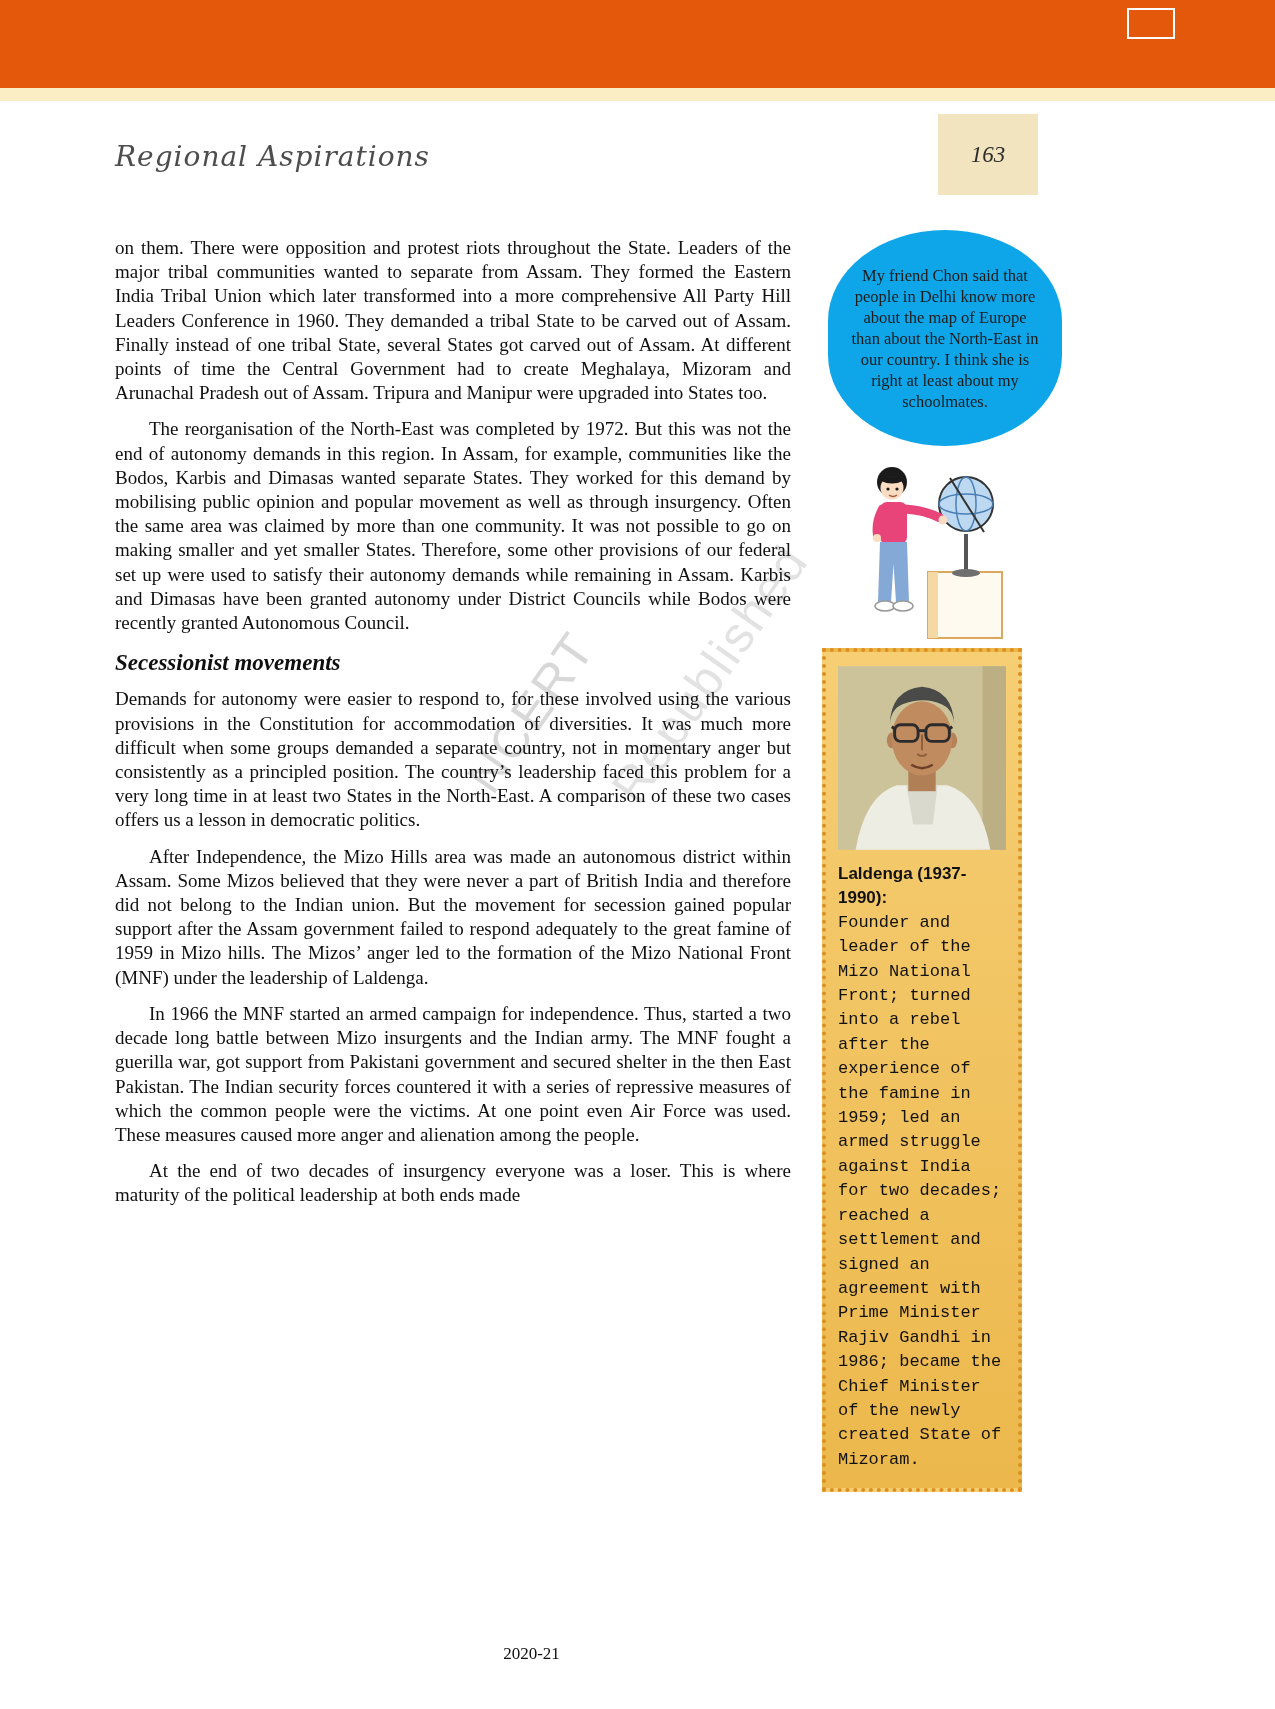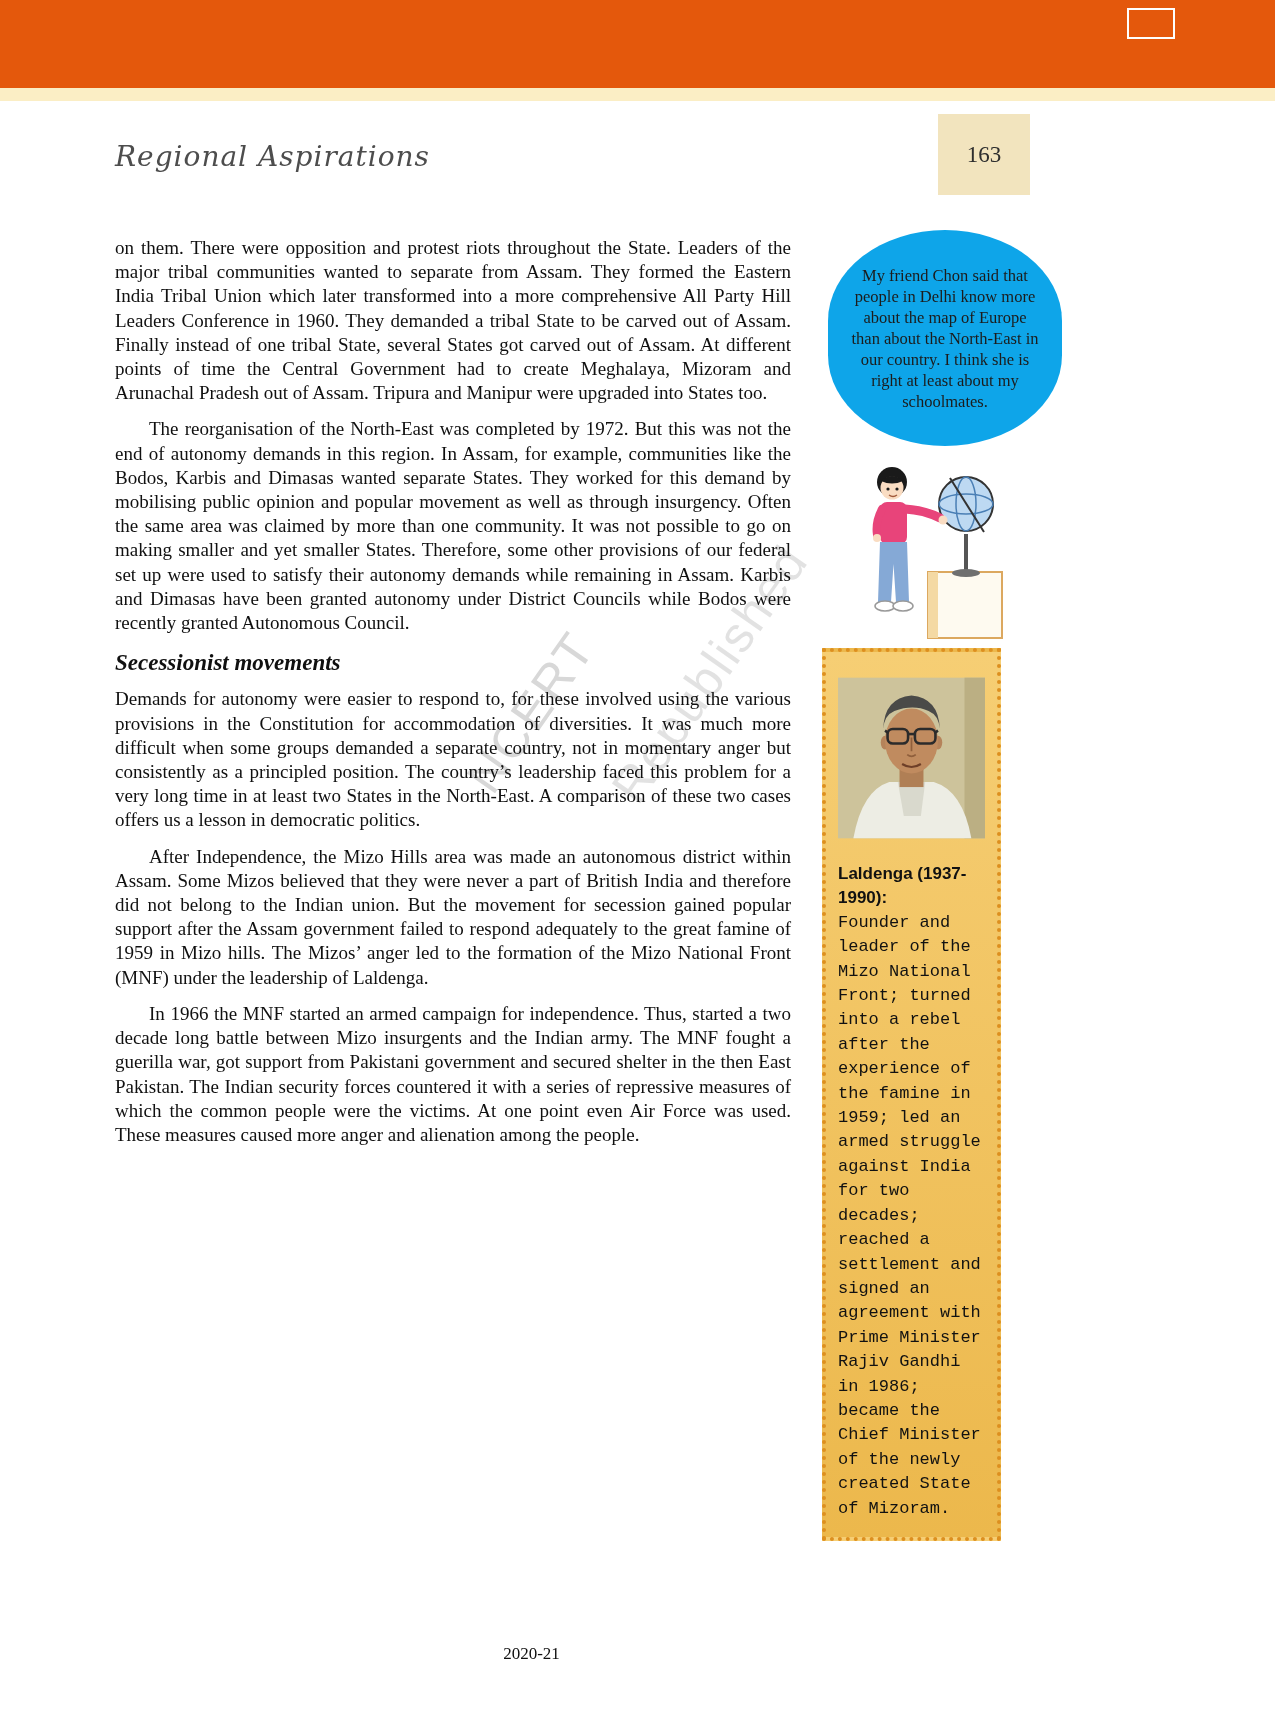--- a/index.html
+++ b/index.html
@@ -12,23 +12,23 @@
   .banner { position:absolute; top:0; left:0; width:1275px; height:88px; background:#E4580C; }
   .banner-corner { position:absolute; top:8px; right:100px; width:44px; height:27px; border:2px solid #ffffff; background:transparent; }
   .strip { position:absolute; top:88px; left:0; width:1275px; height:13px; background:#FBEEC5; }
 
   
   .header-title {
     position:absolute; left:115px; top:140px; font-style:italic; font-size:28px;
     color:#4d4d4d; font-family:"DejaVu Serif", serif; letter-spacing:1px;
   }
   .page-number-box {
-    position:absolute; left:938px; top:114px; width:92px; height:81px; background:#F2E4BE;
+    position:absolute; left:938px; top:114px; width:100px; height:81px; background:#F2E4BE;
     display:flex; align-items:center; justify-content:center;
-    font-size:23px; color:#2e2e2e;
+    font-style:italic; font-size:23px; color:#2e2e2e;
   }
 
   
   .wm { position:absolute; color:#9a9a9a; opacity:0.38; font-size:50px; letter-spacing:2px;
         font-family:"Liberation Sans", sans-serif; pointer-events:none; white-space:nowrap; }
   .wm1 { left:455px; top:770px; transform:rotate(-55deg); transform-origin:left top; }
   .wm2 { left:600px; top:780px; transform:rotate(-55deg); transform-origin:left top; opacity:0.28; }
 
   
   .main-col {
@@ -50,21 +50,21 @@
   }
   .speech-bubble .bubble-text {
     width:82%; text-align:center; font-size:16.5px; line-height:21px; color:#1c1c1c;
   }
 
   
   .cartoon { position:absolute; left:838px; top:452px; width:168px; height:192px; }
 
   
   .profile-box {
-    position:absolute; left:822px; top:648px; width:179px; box-sizing:border-box;
+    position:absolute; left:822px; top:648px; width:200px; box-sizing:border-box;
     background:linear-gradient(#F6CE74, #ECB84C);
     border:4px dotted #DD8F1F; padding:12px 12px 16px 12px;
   }
   .portrait { width:100%; height:188px; display:block; margin-bottom:10px; }
   .profile-text { font-family:"Liberation Sans", sans-serif; font-size:17px; line-height:24.4px; color:#111; }
   .profile-name { font-weight:bold; display:block; }
   .profile-desc { display:block;font-family:Liberation Mono, monospace; }
 
   
   .footer { position:absolute; top:1644px; left:0; width:1063px; text-align:center;
@@ -86,20 +86,21 @@
 <div class="wm wm1">NCERT</div>
 <div class="wm wm2">Republished</div>
 
 <div class="main-col">
   <p class="para">on them. There were opposition and protest riots throughout the State. Leaders of the major tribal communities wanted to separate from Assam. They formed the Eastern India Tribal Union which later transformed into a more comprehensive All Party Hill Leaders Conference in 1960. They demanded a tribal State to be carved out of Assam. Finally instead of one tribal State, several States got carved out of Assam. At different points of time the Central Government had to create Meghalaya, Mizoram and Arunachal Pradesh out of Assam. Tripura and Manipur were upgraded into States too.</p>
   <p class="para indent">The reorganisation of the North-East was completed by 1972. But this was not the end of autonomy demands in this region. In Assam, for example, communities like the Bodos, Karbis and Dimasas wanted separate States. They worked for this demand by mobilising public opinion and popular movement as well as through insurgency. Often the same area was claimed by more than one community. It was not possible to go on making smaller and yet smaller States. Therefore, some other provisions of our federal set up were used to satisfy their autonomy demands while remaining in Assam. Karbis and Dimasas have been granted autonomy under District Councils while Bodos were recently granted Autonomous Council.</p>
   <h2 class="section-heading">Secessionist movements</h2>
   <p class="para">Demands for autonomy were easier to respond to, for these involved using the various provisions in the Constitution for accommodation of diversities. It was much more difficult when some groups demanded a separate country, not in momentary anger but consistently as a principled position. The country’s leadership faced this problem for a very long time in at least two States in the North-East. A comparison of these two cases offers us a lesson in democratic politics.</p>
   <p class="para indent">After Independence, the Mizo Hills area was made an autonomous district within Assam. Some Mizos believed that they were never a part of British India and therefore did not belong to the Indian union. But the movement for secession gained popular support after the Assam government failed to respond adequately to the great famine of 1959 in Mizo hills. The Mizos’ anger led to the formation of the Mizo National Front (MNF) under the leadership of Laldenga.</p>
   <p class="para indent">In 1966 the MNF started an armed campaign for independence. Thus, started a two decade long battle between Mizo insurgents and the Indian army. The MNF fought a guerilla war, got support from Pakistani government and secured shelter in the then East Pakistan. The Indian security forces countered it with a series of repressive measures of which the common people were the victims. At one point even Air Force was used. These measures caused more anger and alienation among the people.</p>
+  <p class="para indent">At the end of two decades of insurgency everyone was a loser. This is where maturity of the political leadership at both ends made</p>
 </div>
 
 <div class="speech-bubble">
   <span class="bubble-text">My friend Chon said that people in Delhi know more about the map of Europe than about the North-East in our country. I think she is right at least about my schoolmates.</span>
 </div>
 
 <div class="cartoon">
   <svg width="168" height="192" viewBox="0 0 168 192">
 
     <rect x="90" y="120" width="74" height="66" fill="#FEFAF0" stroke="#DCA85F" stroke-width="2"></rect>

